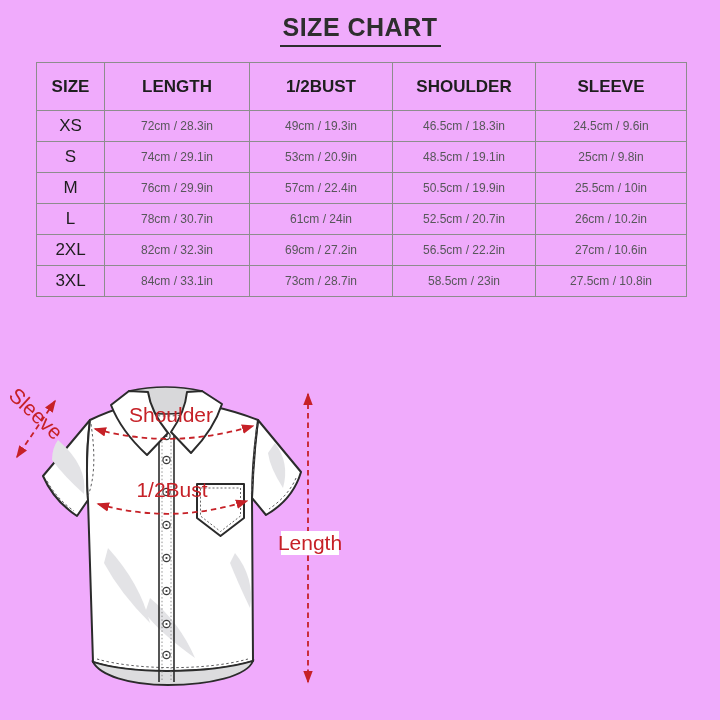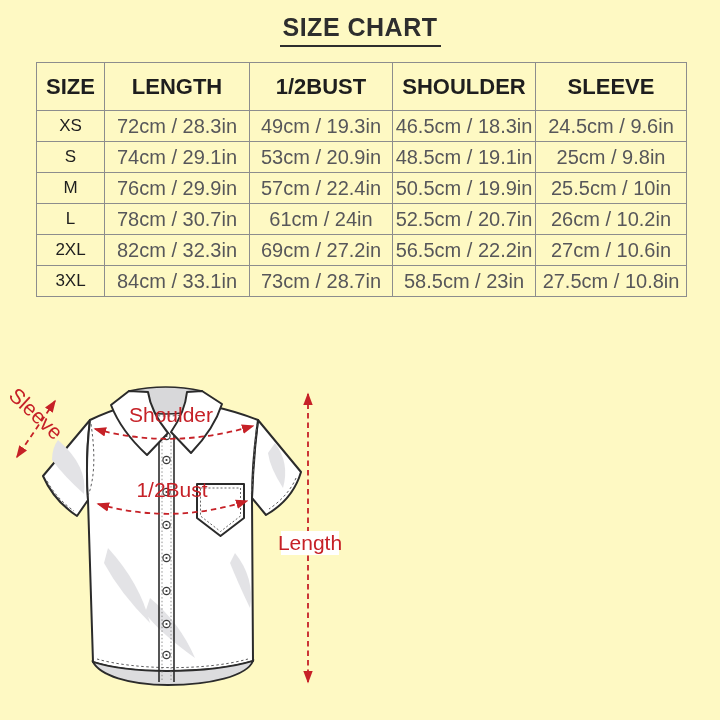--- a/index.html
+++ b/index.html
@@ -1,28 +1,28 @@
 <!DOCTYPE html>
 <html style="--accent: #c62127; --ink: #2b2b2b;"><head>
 <meta charset="utf-8">
 <style>
   :root { --accent:#c62127; --ink:#2b2b2b; --cell:#57575a; }
   * { box-sizing:border-box; }
   body { margin:0; background:#fff; font-family:"Liberation Sans", sans-serif; }
-  .page { position:relative; width:720px; height:720px; background:#fef9c3; overflow:hidden; }
+  .page { position:relative; width:720px; height:720px; background:#f0abfc; overflow:hidden; }
 
   .title-wrap { position:absolute; top:13px; left:0; right:0; text-align:center; }
   .title-wrap span { display:inline-block; font-size:25px; font-weight:bold; color:#2e2e2e;
     letter-spacing:.5px; border-bottom:2.5px solid #2e2e2e; padding:0 3px 3px; }
 
   table.size-table { position:absolute; left:36px; top:62px; width:650px;
     border-collapse:collapse; table-layout:fixed; }
   .size-table th, .size-table td { border:1px solid #8d8d8d; text-align:center; padding:0; }
-  .size-table th { height:48px; font-size:22px; font-weight:bold; color:#1e1e1e; }
-  .size-table td { height:31px; font-size:20px; color:var(--cell); }
+  .size-table th { height:48px; font-size:17px; font-weight:bold; color:#1e1e1e; }
+  .size-table td { height:31px; font-size:12px; color:var(--cell); }
   .size-table td.size-cell { font-weight:normal; color:#1e1e1e; font-size:17px; }
 
   .figure { position:absolute; left:0; top:368px; width:350px; height:350px; }
 
   .note { position:absolute; left:357px; top:466px; width:332px;
     font-size:22px; line-height:37px; color:#58585a; }
   .note b { color:#3a3a3c; font-weight:bold; }
 
   .red-label { fill:var(--accent); font-size:21px; font-family:"Liberation Sans", sans-serif; }
   .red-line { fill:none; stroke:var(--accent); stroke-width:1.8; stroke-dasharray:5.5 4; }

